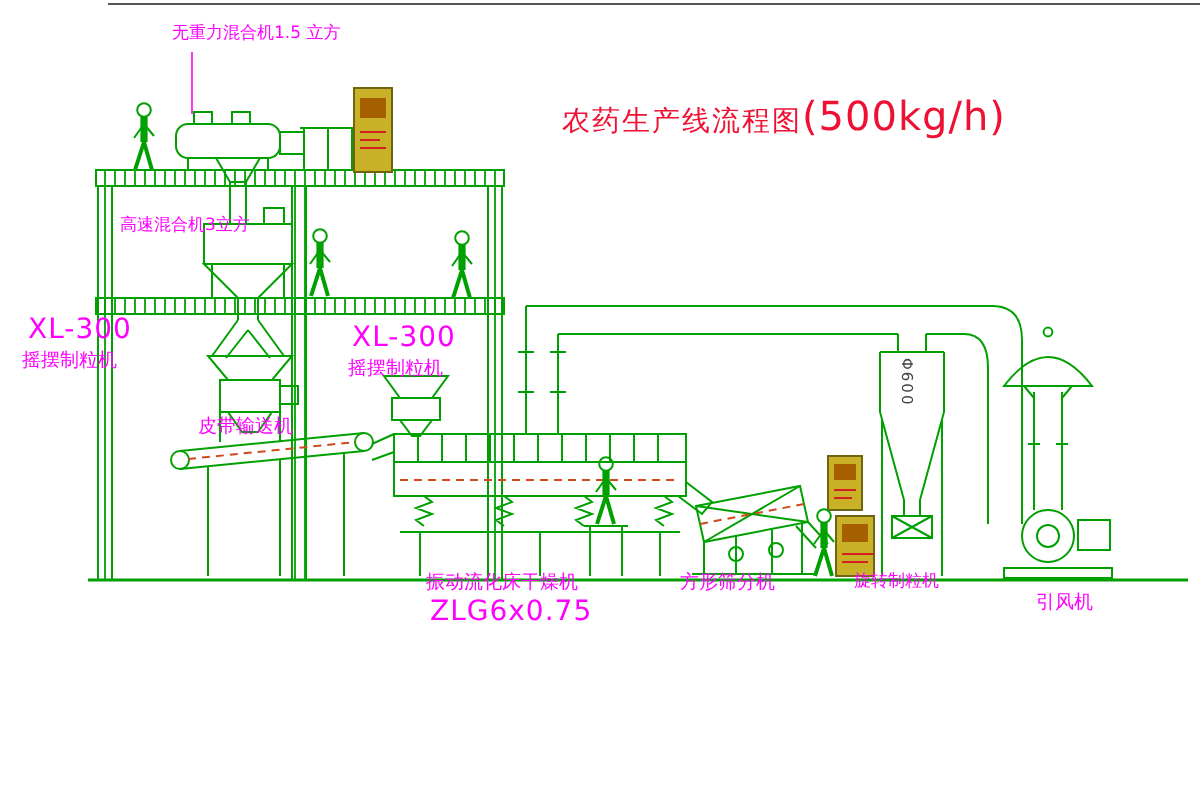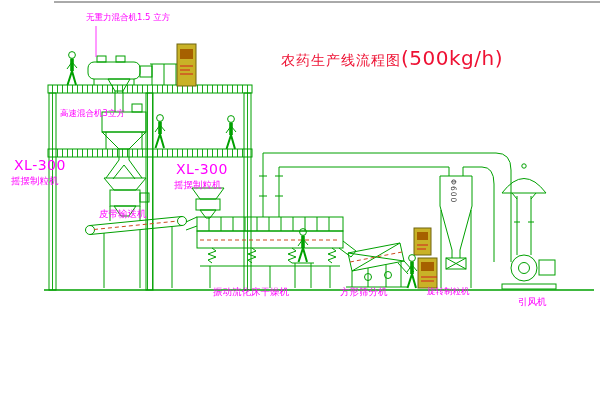--- a/index.html
+++ b/index.html
@@ -187,18 +187,19 @@
       <span class="t-cap">(500kg/h)</span>
   </div>
 
   <div class="lbl s8" style="left:60px;top:109px">高速混合机3立方</div>
   <div class="lbl s14" style="left:14px;top:158px">XL-300</div>
   <div class="lbl s9" style="left:11px;top:176px">摇摆制粒机</div>
   <div class="lbl s14" style="left:176px;top:162px">XL-300</div>
   <div class="lbl s9" style="left:174px;top:180px">摇摆制粒机</div>
   <div class="lbl s9" style="left:99px;top:209px">皮带输送机</div>
   <div class="lbl s9" style="left:213px;top:287px">振动流化床干燥机</div>
+  <div class="lbl s14" style="left:215px;top:299px">ZLG6x0.75</div>
   <div class="lbl s9" style="left:340px;top:287px">方形筛分机</div>
   <div class="lbl s8" style="left:427px;top:287px">旋转制粒机</div>
   <div class="lbl s9" style="left:518px;top:297px">引风机</div>
   <div class="dim" style="left:449px;top:179px">Φ600</div>
 
 </div>
 
 </body></html>

